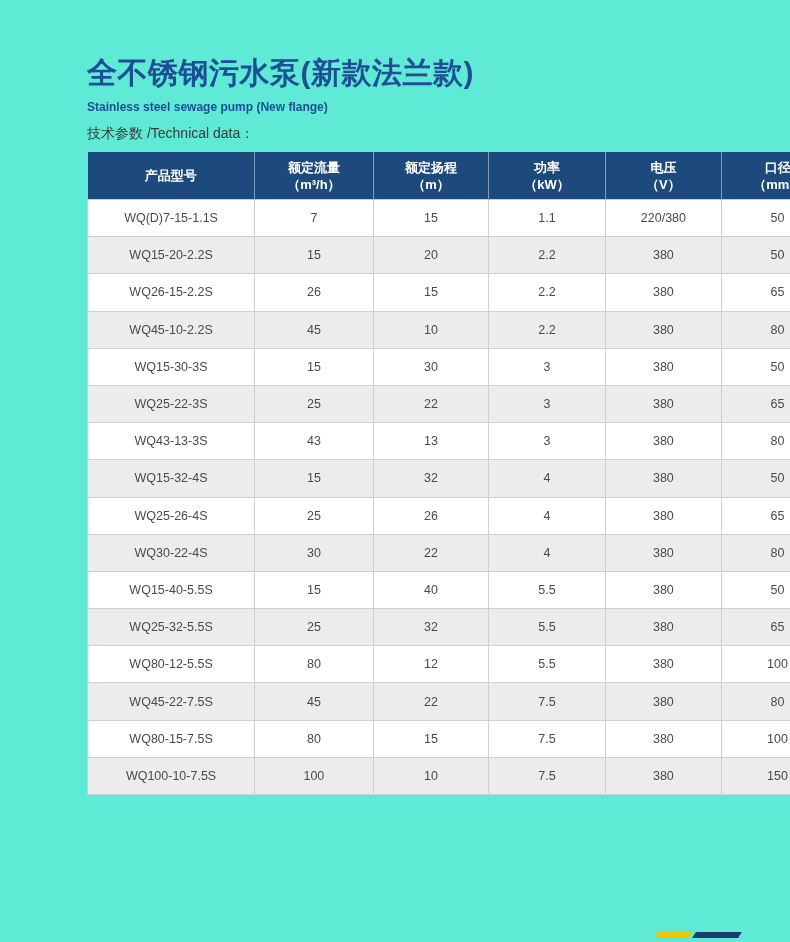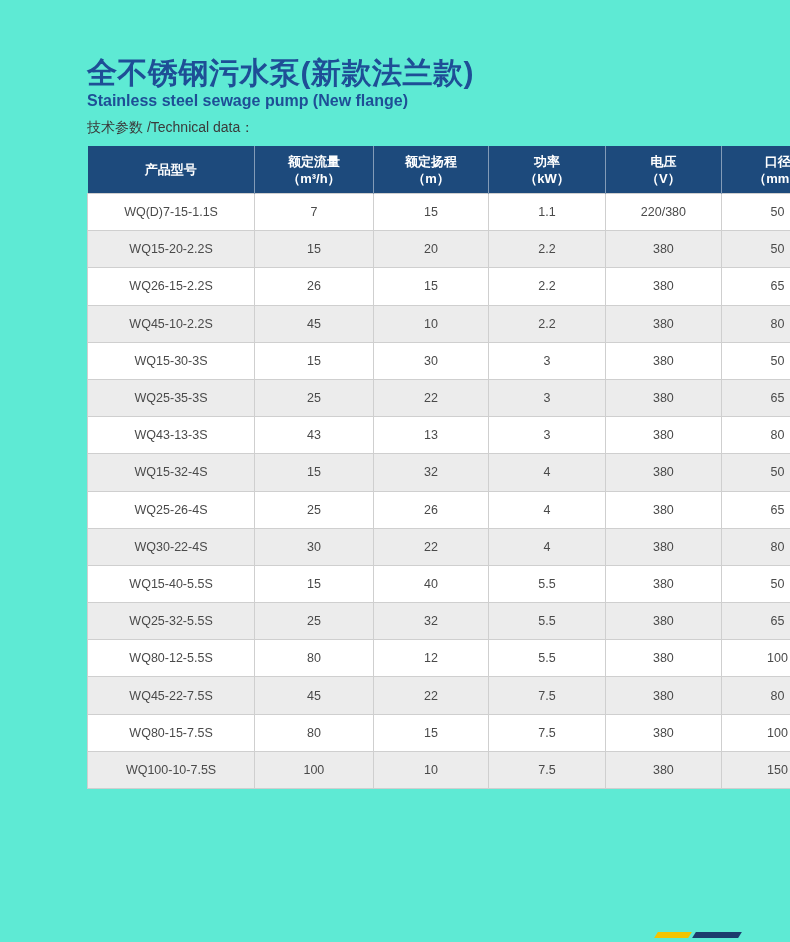--- a/index.html
+++ b/index.html
@@ -21,22 +21,22 @@
   }
   .page-title {
     margin: 55px 0 0 0;
     font-size: 30px;
     line-height: 36px;
     font-weight: bold;
     color: var(--title-blue, #1e4e96);
     letter-spacing: 0.5px;
   }
   .page-subtitle {
-    margin-top: 3px;
-    font-size: 16px;
+    margin-top: 9px;
+    font-size: 12px;
     line-height: 14px;
     font-weight: bold;
     color: var(--title-blue, #1e4e96);
   }
   .section-label {
     margin-top: 9px;
     font-size: 14px;
     line-height: 20px;
     color: #3a3a3a;
   }
@@ -173,21 +173,21 @@
           </tr>
           <tr>
             <td>WQ15-30-3S</td>
             <td>15</td>
             <td>30</td>
             <td>3</td>
             <td>380</td>
             <td>50</td>
           </tr>
           <tr>
-            <td>WQ25-35-3S</td>
+            <td>WQ25-22-3S</td>
             <td>25</td>
             <td>22</td>
             <td>3</td>
             <td>380</td>
             <td>65</td>
           </tr>
           <tr>
             <td>WQ43-13-3S</td>
             <td>43</td>
             <td>13</td>

